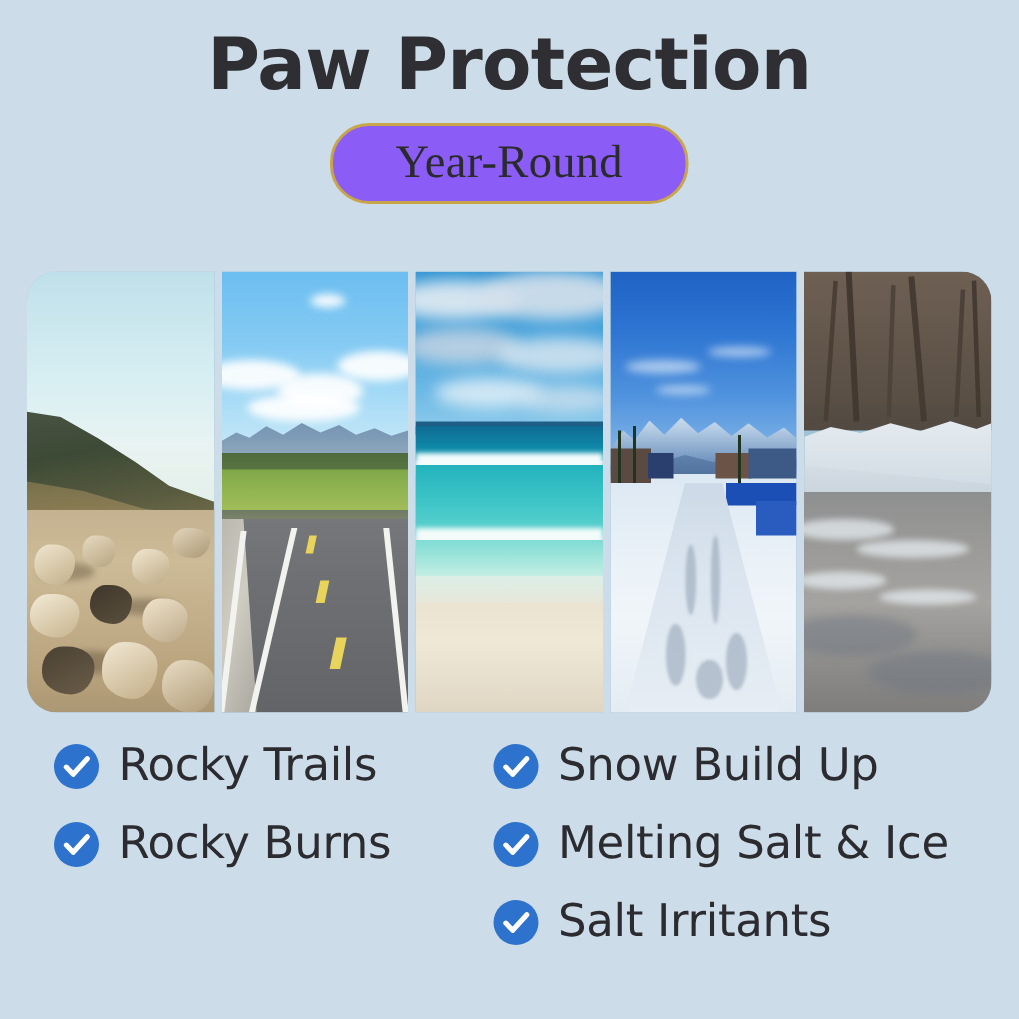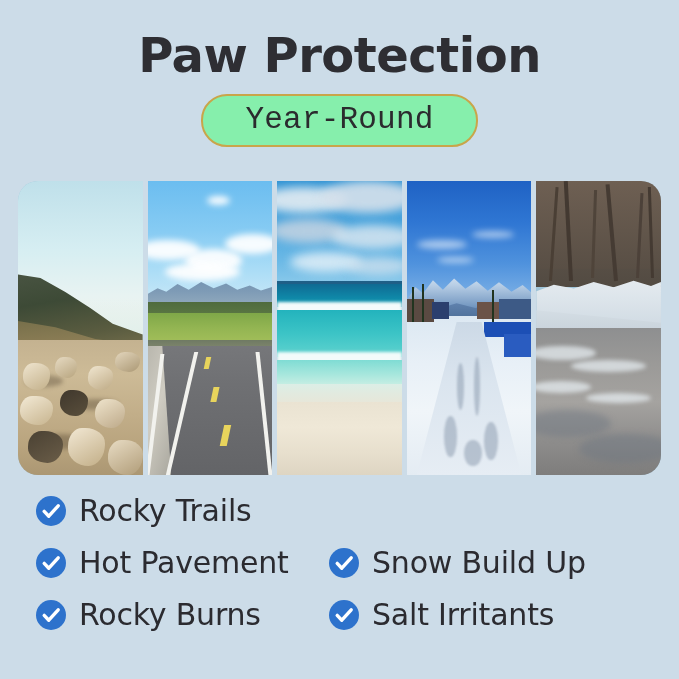--- a/index.html
+++ b/index.html
@@ -12,46 +12,46 @@
 
   body {
     background:#ccdce8;
     font-family:"Liberation Sans", sans-serif;
     position:relative;
   }
 
   
   #header {
     width:679px;
-    padding-top:30px;
+    padding-top:18px;
     text-align:center;
   }
 
   #page-title {
     font-size:48px;
     font-weight:bold;
     letter-spacing:-0.5px;
     color:#2e2e33;
     line-height:1.08;
     font-family:"DejaVu Sans", sans-serif;
   }
 
   #badge-wrap { margin-top:12px; text-align:center; }
 
   #year-round-badge {
     display:inline-block;
-    background:#86efac;
+    background:#8b5cf6;
     border:2px solid #c9a54a;
     border-radius:26px;
     padding:6px 42px 8px 42px;
     font-size:31px;
     font-weight:500;
     color:#2b2b2e;
     letter-spacing:0.2px;
-    font-family:Liberation Mono, monospace;
+    font-family:Liberation Serif, serif;
   }
 
   
   #photo-strip {
     position:absolute;
     left:18px; top:181px;
     width:643px; height:294px;
     display:flex;
     gap:5px;
     border-radius:20px;
@@ -332,29 +332,20 @@
     <div class="feature-item">
       <span class="check-icon">
         <span class="circle"></span>
         <svg viewBox="0 0 30 30">
             <path d="M8.2 15.4 L12.8 20.2 L22.2 9.8" stroke="#ffffff" stroke-width="3.4" fill="none" stroke-linecap="round" stroke-linejoin="round"></path>
           </svg>
       </span>
       <span class="feature-label">Rocky Trails</span>
     </div>
 
-    <div class="feature-item">
-      <span class="check-icon">
-        <span class="circle"></span>
-        <svg viewBox="0 0 30 30">
-            <path d="M8.2 15.4 L12.8 20.2 L22.2 9.8" stroke="#ffffff" stroke-width="3.4" fill="none" stroke-linecap="round" stroke-linejoin="round"></path>
-          </svg>
-      </span>
-      <span class="feature-label">Hot Pavement</span>
-    </div>
 
     <div class="feature-item">
       <span class="check-icon">
         <span class="circle"></span>
         <svg viewBox="0 0 30 30">
             <path d="M8.2 15.4 L12.8 20.2 L22.2 9.8" stroke="#ffffff" stroke-width="3.4" fill="none" stroke-linecap="round" stroke-linejoin="round"></path>
           </svg>
       </span>
       <span class="feature-label">Rocky Burns</span>
     </div>
@@ -366,20 +357,29 @@
     <div class="feature-item">
       <span class="check-icon">
         <span class="circle"></span>
         <svg viewBox="0 0 30 30">
             <path d="M8.2 15.4 L12.8 20.2 L22.2 9.8" stroke="#ffffff" stroke-width="3.4" fill="none" stroke-linecap="round" stroke-linejoin="round"></path>
           </svg>
       </span>
       <span class="feature-label">Snow Build Up</span>
     </div>
 
+    <div class="feature-item">
+      <span class="check-icon">
+        <span class="circle"></span>
+        <svg viewBox="0 0 30 30">
+            <path d="M8.2 15.4 L12.8 20.2 L22.2 9.8" stroke="#ffffff" stroke-width="3.4" fill="none" stroke-linecap="round" stroke-linejoin="round"></path>
+          </svg>
+      </span>
+      <span class="feature-label">Melting Salt &amp; Ice</span>
+    </div>
 
     <div class="feature-item">
       <span class="check-icon">
         <span class="circle"></span>
         <svg viewBox="0 0 30 30">
             <path d="M8.2 15.4 L12.8 20.2 L22.2 9.8" stroke="#ffffff" stroke-width="3.4" fill="none" stroke-linecap="round" stroke-linejoin="round"></path>
           </svg>
       </span>
       <span class="feature-label">Salt Irritants</span>
     </div>

